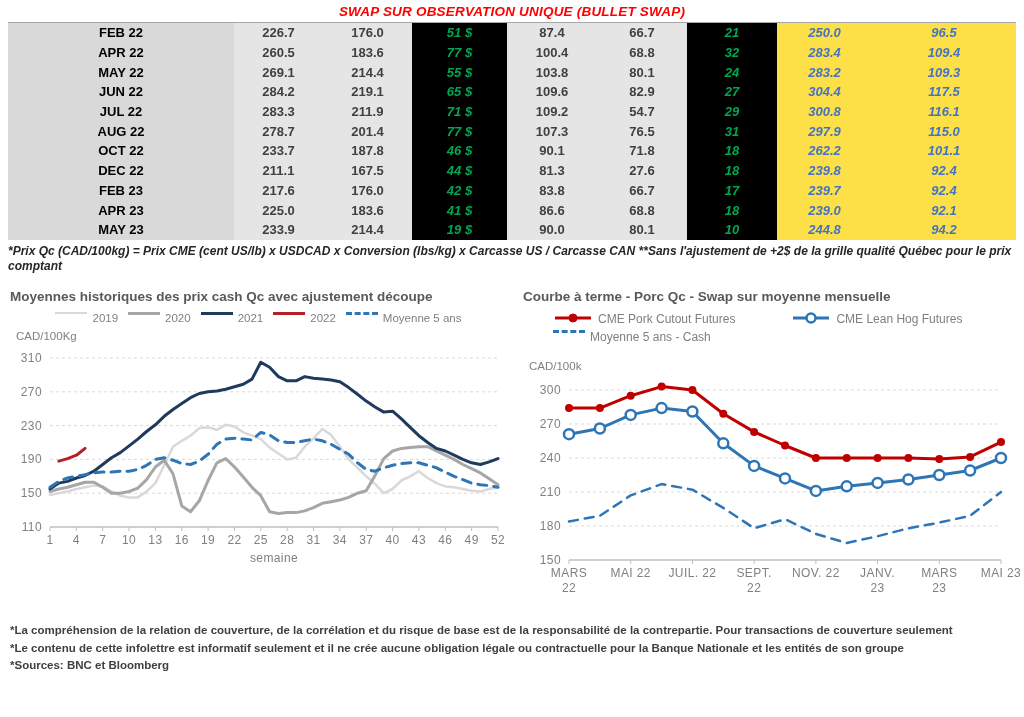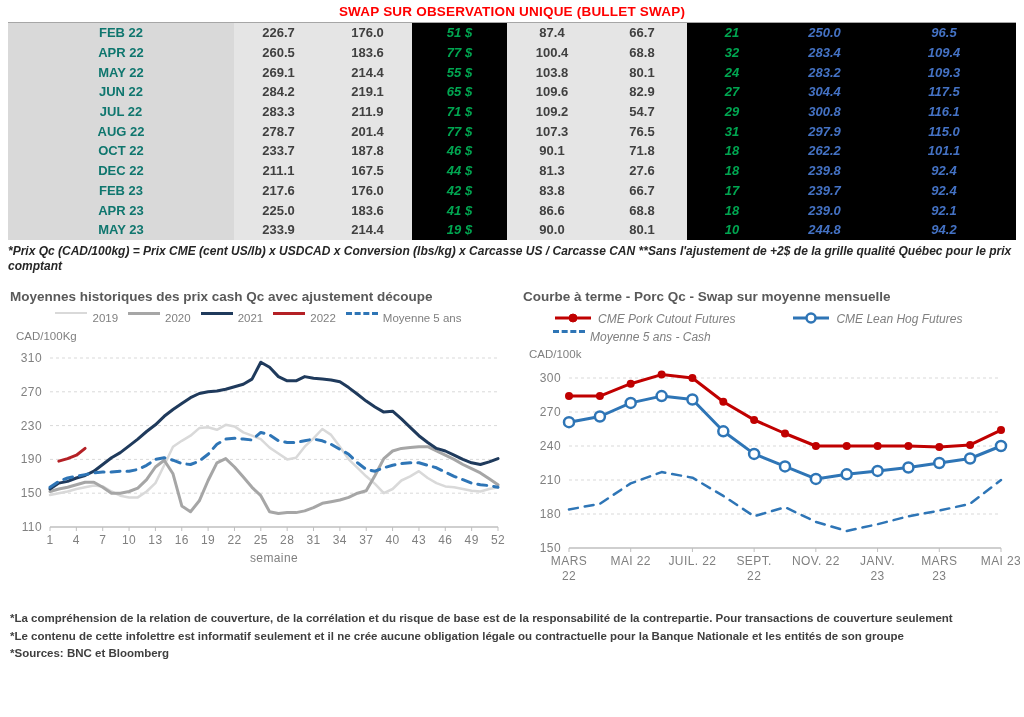--- a/index.html
+++ b/index.html
@@ -1,45 +1,45 @@
 <!DOCTYPE html>
 <html><head>
 <meta charset="utf-8">
 <style>
   * { margin:0; padding:0; box-sizing:border-box; }
   html,body { width:1024px; height:717px; background:#ffffff;
     font-family:"Liberation Sans", sans-serif; overflow:hidden; }
 
   
-  .doc-title { text-align:center; font-size:13.5px; font-weight:bold; 
+  .doc-title { text-align:center; font-size:13.5px; font-weight:bold; font-style:italic;
     color:#ff0000; padding-top:4px; letter-spacing:.2px; }
 
   
   .swap-table { margin:3px 8px 0 8px; border-top:1.5px solid #a6a6a6; }
   .trow { display:grid;
     grid-template-columns:226px 89px 89px 95px 90px 90px 90px 95px 1fr;
     height:19.7px; align-items:center; }
   .tcell { font-size:13px; font-weight:bold; color:#404040; text-align:center;
     height:100%; display:flex; align-items:center; justify-content:center; }
-  .c-month { background:#d9d9d9; color:#0f766e; }
+  .c-month { background:#d9d9d9; color:#000000; }
   .c-num   { background:#e5e5e5; }
   .c-green { background:#000000; color:#00a651; font-style:italic; }
-  .c-blue  { background:#000000; color:#4472c4; font-style:italic; }
+  .c-blue  { background:#fde047; color:#4472c4; font-style:italic; }
 
   .table-footnote { margin:4px 8px 0 8px; font-size:12px; font-weight:bold; font-style:italic;
     color:#262626; line-height:1.3; }
 
   
   .charts-row { display:flex; gap:16px; padding:0 10px; margin-top:14px; }
   .chart-panel { width:497px; }
   .chart-title { font-size:13.5px; font-weight:bold; color:#595959; margin-bottom:8px; }
 
   .legend { display:flex; align-items:center; font-size:11.5px; color:#7f7f7f; }
   .legend-left { justify-content:center; gap:10px; margin-bottom:6px; }
-  .legend-right { flex-wrap:wrap; margin-left:30px; margin-bottom:4px; column-gap:56px; row-gap:4px; font-size:12px;font-style:italic;}
+  .legend-right { flex-wrap:wrap; margin-left:30px; margin-bottom:16px; column-gap:56px; row-gap:4px; font-size:12px;}
   .legend-item { display:flex; align-items:flex-start; gap:5px; white-space:nowrap; }
   .sw { display:inline-block; width:32px; border-top:3px solid #999; }
   .sw.thin { border-top-width:2px; }
   .swsvg { width:40px; height:12px; }
   .ylab { font-size:11.5px; color:#7f7f7f; margin:4px 0 0 6px; }
   svg text.ax2 { font-family:"Liberation Sans",sans-serif; font-size:12px; fill:#808080; letter-spacing:.4px; }
 
   
   .bottom-notes { padding:2px 10px 0 10px; margin-top:6px; }
   .bottom-notes div { font-size:11.5px; font-weight:600; color:#3f3f3f;

